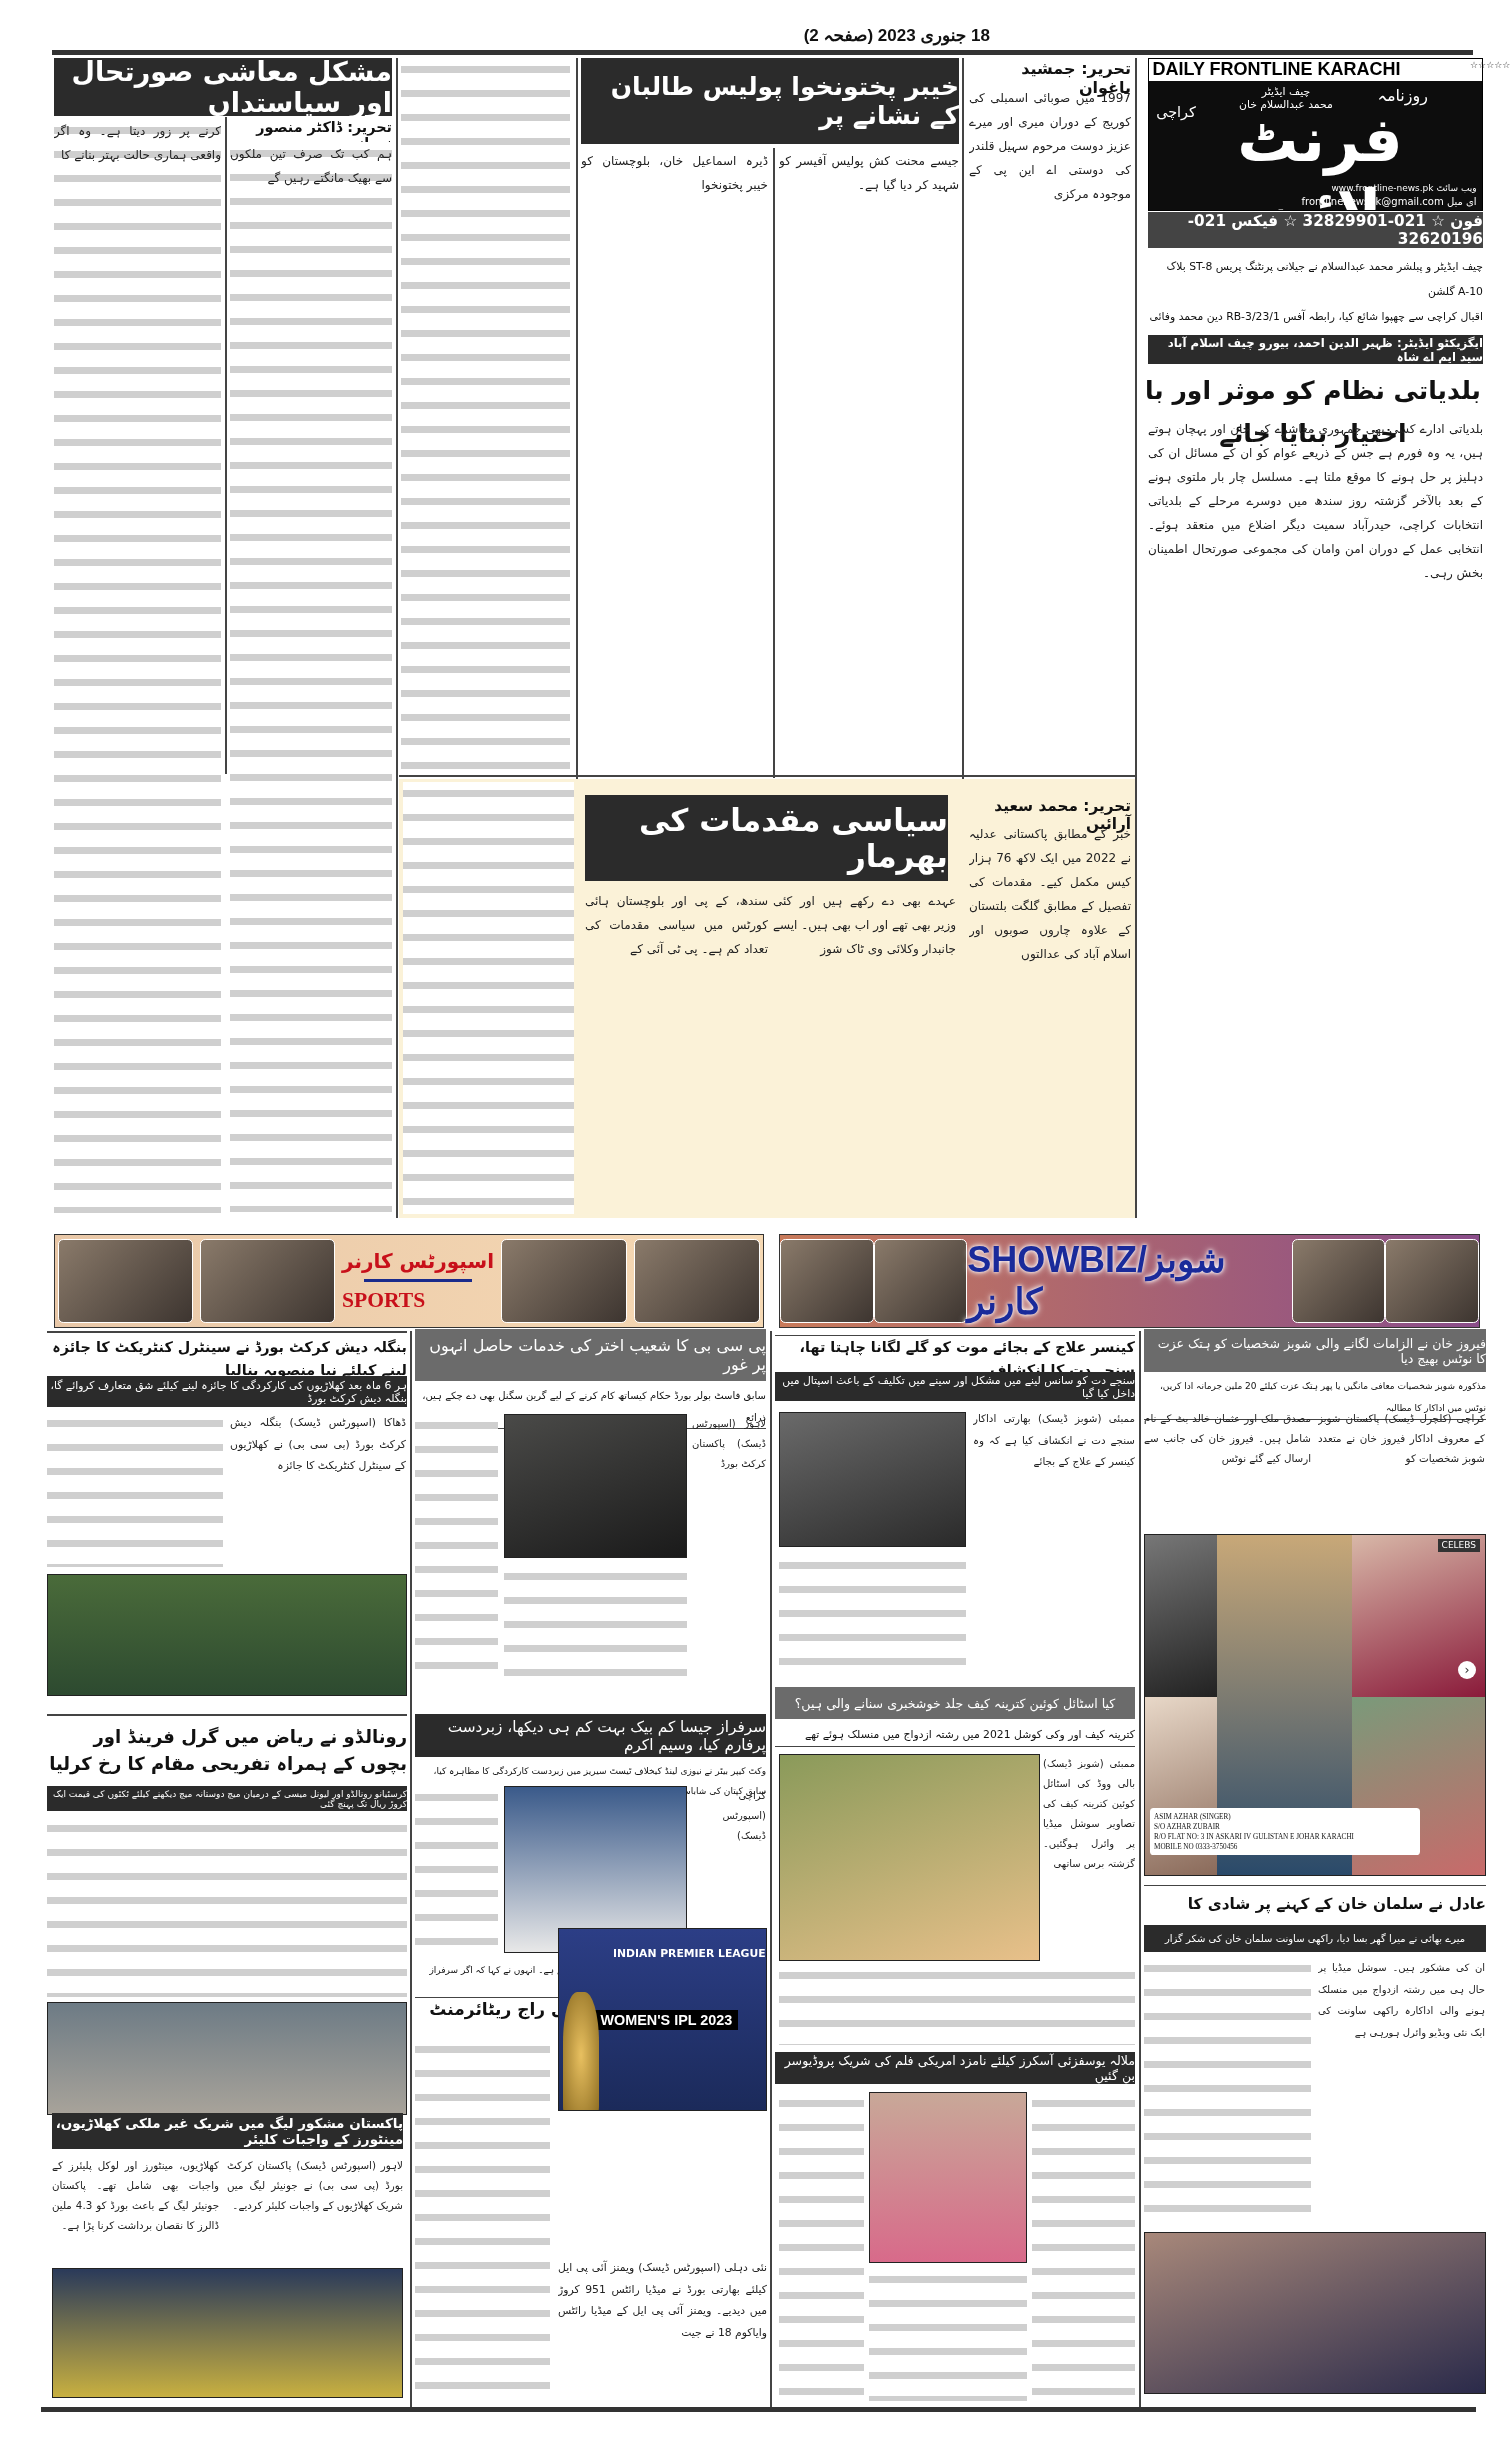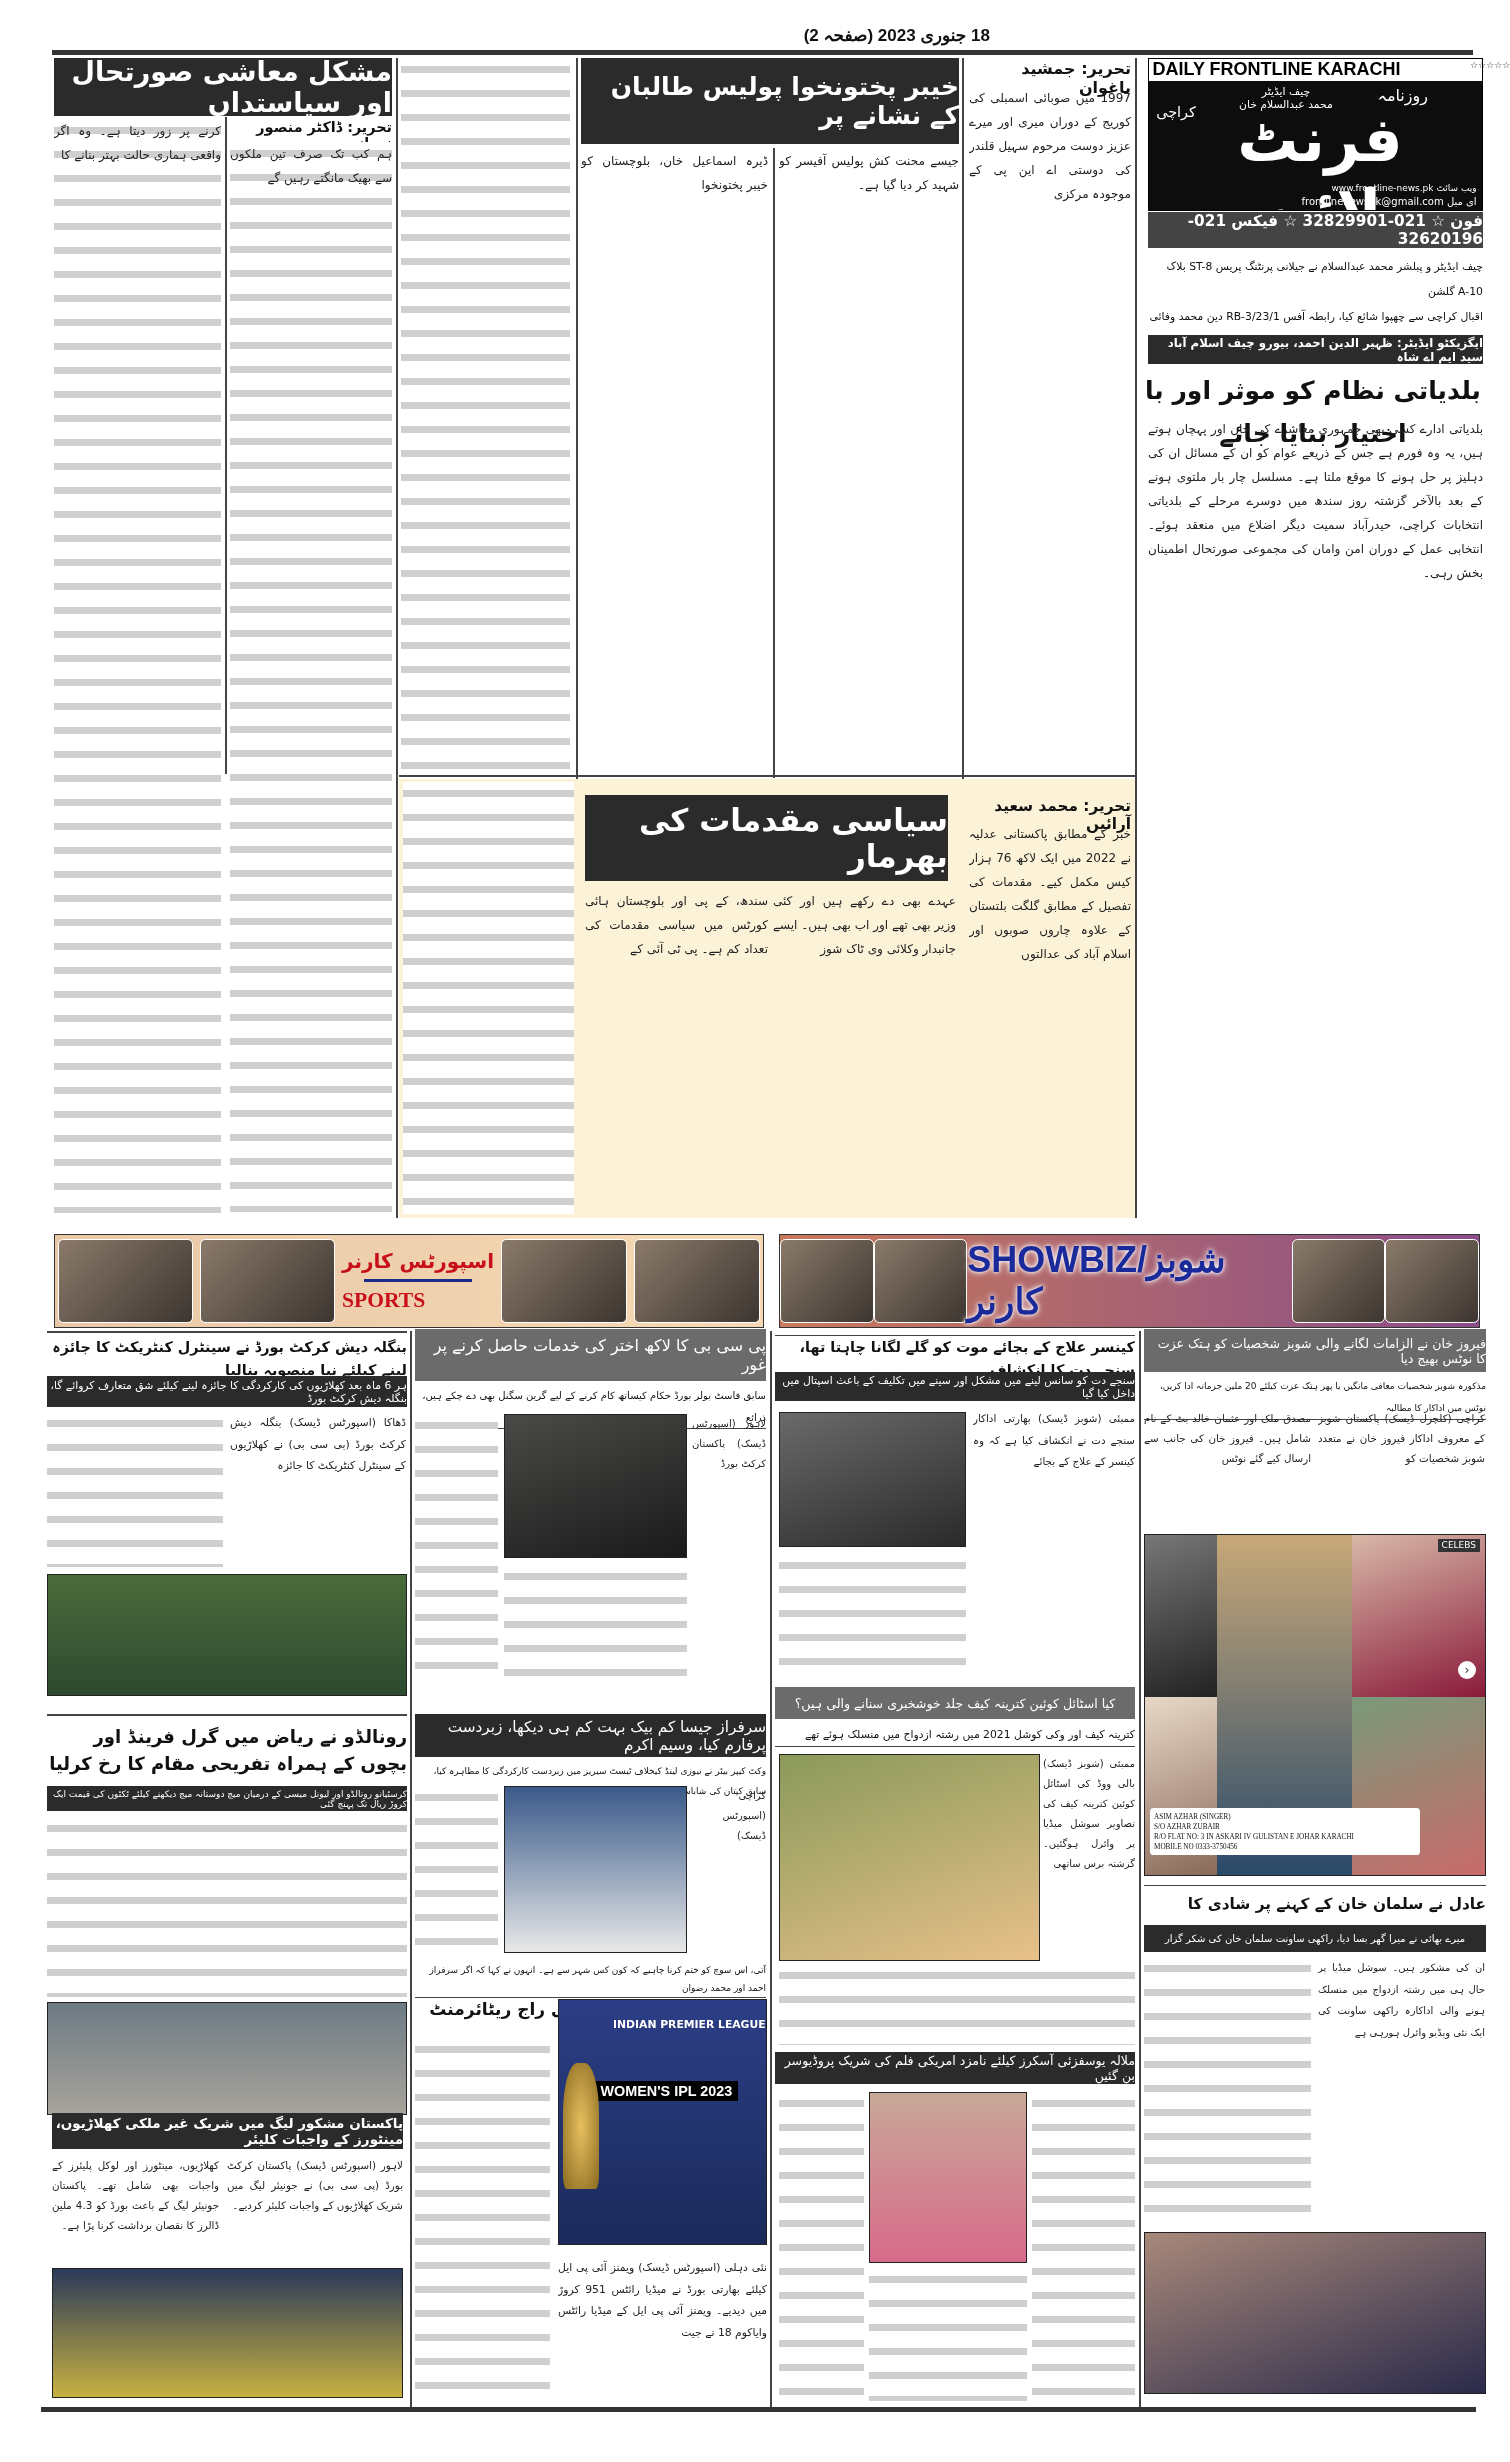--- a/index.html
+++ b/index.html
@@ -121,36 +121,36 @@
 <div class="abs rtl" style="left:47px;top:1723px;width:360px;font-size:18px;font-weight:bold;line-height:27px">رونالڈو نے ریاض میں گرل فرینڈ اور بچوں کے ہمراہ تفریحی مقام کا رخ کرلیا</div>
 <div class="abs dark-hd" style="left:47px;top:1786px;width:360px;height:25px;font-size:9px;font-weight:normal">کرسٹیانو رونالڈو اور لیونل میسی کے درمیان میچ دوستانہ میچ دیکھنے کیلئے ٹکٹوں کی قیمت ایک کروڑ ریال تک پہنچ گئی</div>
 <div class="abs body-text text-lines" style="left:47px;top:1817px;width:360px;height:180px"></div>
 <div class="abs photo" style="left:47px;top:2002px;width:360px;height:113px;background:linear-gradient(180deg,#6d7b85,#a8a39a)"></div>
 
 <div class="abs dark-hd" style="left:52px;top:2113px;width:351px;height:36px;font-size:13.5px">پاکستان مشکور لیگ میں شریک غیر ملکی کھلاڑیوں، مینٹورز کے واجبات کلیئر</div>
 <div class="abs body-text" style="left:227px;top:2155px;width:176px;height:108px;font-size:10.3px;line-height:20px">لاہور (اسپورٹس ڈیسک) پاکستان کرکٹ بورڈ (پی سی بی) نے جونیئر لیگ میں شریک کھلاڑیوں کے واجبات کلیئر کردیے۔</div>
 <div class="abs body-text" style="left:52px;top:2155px;width:167px;height:108px;font-size:10.3px;line-height:20px">کھلاڑیوں، مینٹورز اور لوکل پلیئرز کے واجبات بھی شامل تھے۔ پاکستان جونیئر لیگ کے باعث بورڈ کو 4.3 ملین ڈالرز کا نقصان برداشت کرنا پڑا ہے۔</div>
 <div class="abs photo" style="left:52px;top:2268px;width:351px;height:130px;background:linear-gradient(180deg,#2a3a5a,#c8b040)"></div>
 
-<div class="abs gray-hd" style="left:415px;top:1329px;width:351px;height:52px;font-size:16px">پی سی بی کا لاکھ اختر کی خدمات حاصل کرنے پر غور</div>
+<div class="abs gray-hd" style="left:415px;top:1329px;width:351px;height:52px;font-size:16px">پی سی بی کا شعیب اختر کی خدمات حاصل انہوں پر غور</div>
 <div class="abs rtl" style="left:415px;top:1385px;width:351px;font-size:10px;line-height:21.6px;border-bottom:1.8px solid #444">سابق فاسٹ بولر بورڈ حکام کیساتھ کام کرنے کے لیے گرین سگنل بھی دے چکے ہیں، ذرائع</div>
 <div class="abs body-text" style="left:692px;top:1414px;width:74px;height:270px;font-size:10px;line-height:20px">لاہور (اسپورٹس ڈیسک) پاکستان کرکٹ بورڈ</div>
 <div class="abs photo" style="left:504px;top:1414px;width:183px;height:144px;background:linear-gradient(160deg,#4a4a48,#1a1a1a)"></div>
 <div class="abs body-text text-lines" style="left:415px;top:1414px;width:83px;height:270px"></div>
 <div class="abs body-text text-lines" style="left:504px;top:1565px;width:183px;height:119px"></div>
 
 <div class="abs dark-hd" style="left:415px;top:1714px;width:351px;height:43px;font-size:15.3px;font-weight:normal">سرفراز جیسا کم بیک بہت کم ہی دیکھا، زبردست پرفارم کیا، وسیم اکرم</div>
 <div class="abs rtl" style="left:415px;top:1761px;width:351px;font-size:9px;line-height:20px">وکٹ کیپر بیٹر نے نیوزی لینڈ کیخلاف ٹیسٹ سیریز میں زبردست کارکردگی کا مظاہرہ کیا، سابق کپتان کی شاباش</div>
 <div class="abs body-text" style="left:692px;top:1786px;width:74px;height:207px;font-size:10px;line-height:20px">کراچی (اسپورٹس ڈیسک)</div>
 <div class="abs photo" style="left:504px;top:1786px;width:183px;height:167px;background:linear-gradient(180deg,#3a5a8a,#e8e8e8)"></div>
 <div class="abs body-text text-lines" style="left:415px;top:1786px;width:83px;height:167px"></div>
 <div class="abs rtl" style="left:415px;top:1961px;width:351px;font-size:9px;line-height:18px;border-bottom:1.8px solid #444">آتی، اس سوچ کو ختم کرنا چاہیے کہ کون کس شہر سے ہے۔ انہوں نے کہا کہ اگر سرفراز احمد اور محمد رضوان</div>
 
 <div class="abs rtl" style="left:415px;top:1989px;width:351px;font-size:17px;font-weight:bold;line-height:40px">ویمنز آئی پی ایل، متھالی راج ریٹائرمنٹ ختم کرنے پر آمادہ</div>
-<div class="abs" style="left:558px;top:1999px;width:209px;height:246px;background:linear-gradient(180deg,#2c3e86,#1b2a5a);border:1.8px solid #222;overflow:hidden">
+<div class="abs" style="left:558px;top:1928px;width:209px;height:183px;background:linear-gradient(180deg,#2c3e86,#1b2a5a);border:1.8px solid #222;overflow:hidden">
   <div style="position:absolute;left:54px;top:18px;color:#fff;font-size:10.8px;font-weight:bold">INDIAN PREMIER LEAGUE</div>
   <div style="position:absolute;left:36px;top:81px;background:#000;color:#fff;font-size:14.4px;font-weight:bold;padding:1.8px 5.4px;font-family:'Liberation Sans',sans-serif">WOMEN'S IPL 2023</div>
   <div style="position:absolute;left:3.6px;top:63px;width:36px;height:126px;background:radial-gradient(#e8c060,#8a6a20);border-radius:40% 40% 10% 10%"></div>
 </div>
 <div class="abs body-text" style="left:558px;top:2257px;width:209px;height:144px;font-size:10.8px;line-height:21.6px">نئی دہلی (اسپورٹس ڈیسک) ویمنز آئی پی ایل کیلئے بھارتی بورڈ نے میڈیا رائٹس 951 کروڑ میں دیدیے۔ ویمنز آئی پی ایل کے میڈیا رائٹس وایاکوم 18 نے جیت</div>
 <div class="abs body-text text-lines" style="left:415px;top:2038px;width:135px;height:363px"></div>
 
 <div class="abs rtl" style="left:775px;top:1335px;width:360px;font-size:14.4px;font-weight:bold;line-height:23.4px;border-top:1.8px solid #444">کینسر علاج کے بجائے موت کو گلے لگانا چاہتا تھا، سنجے دت کا انکشاف</div>
 <div class="abs dark-hd" style="left:775px;top:1372px;width:360px;height:29px;font-size:10.8px;font-weight:normal">سنجے دت کو سانس لینے میں مشکل اور سینے میں تکلیف کے باعث اسپتال میں داخل کیا گیا</div>
 <div class="abs body-text" style="left:973px;top:1408px;width:162px;height:270px;font-size:10.3px;line-height:21.6px">ممبئی (شوبز ڈیسک) بھارتی اداکار سنجے دت نے انکشاف کیا ہے کہ وہ کینسر کے علاج کے بجائے</div>

